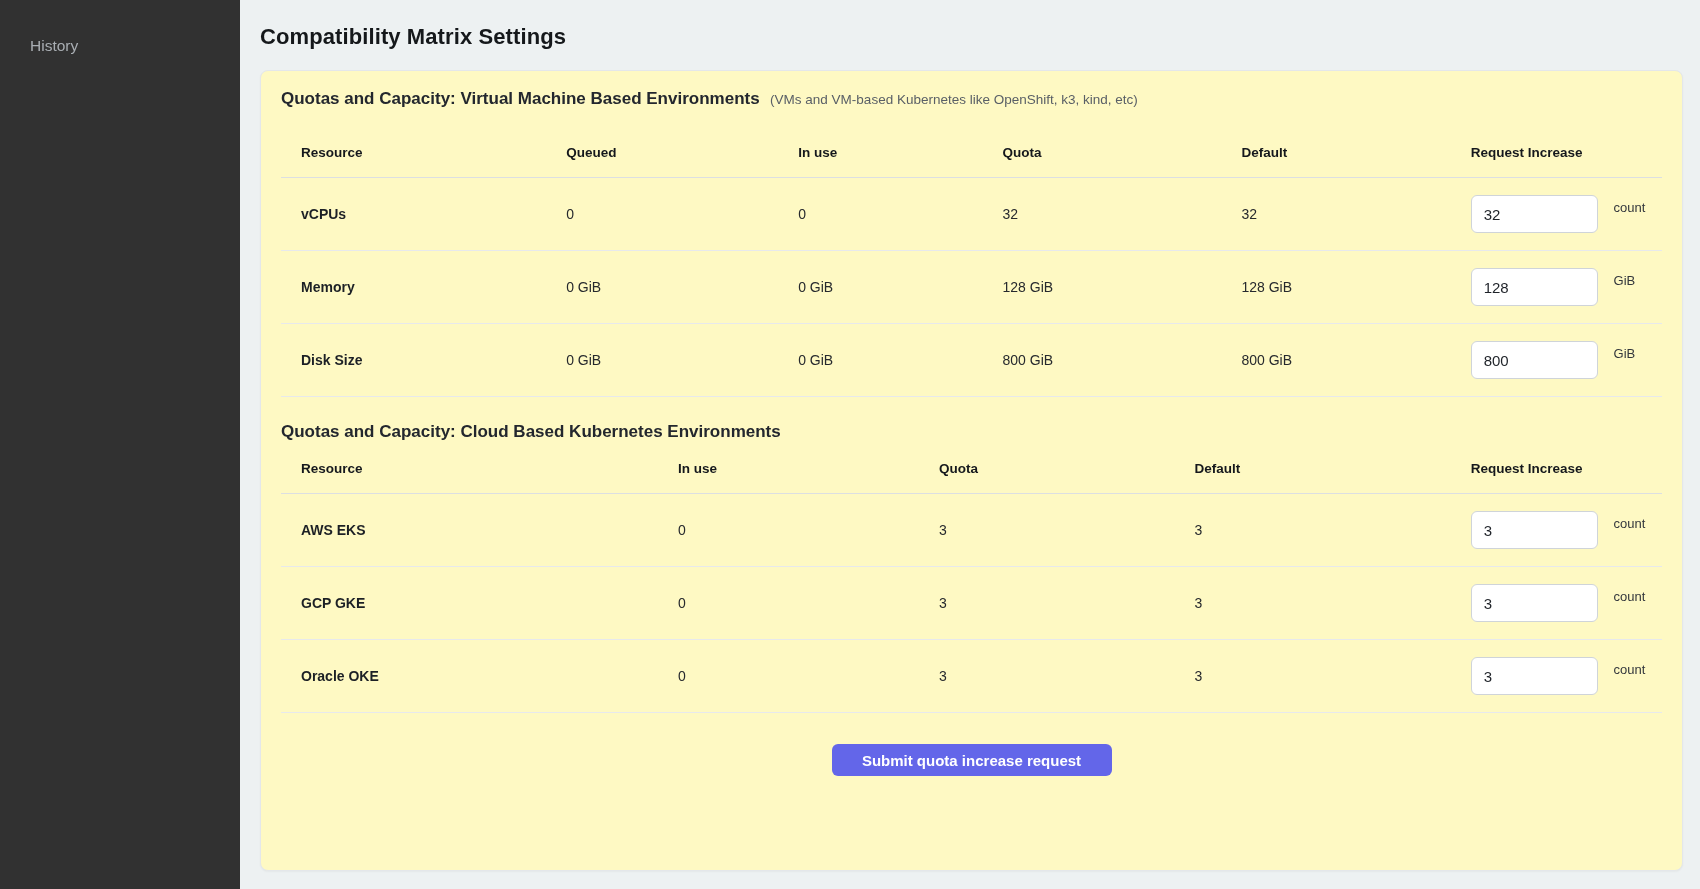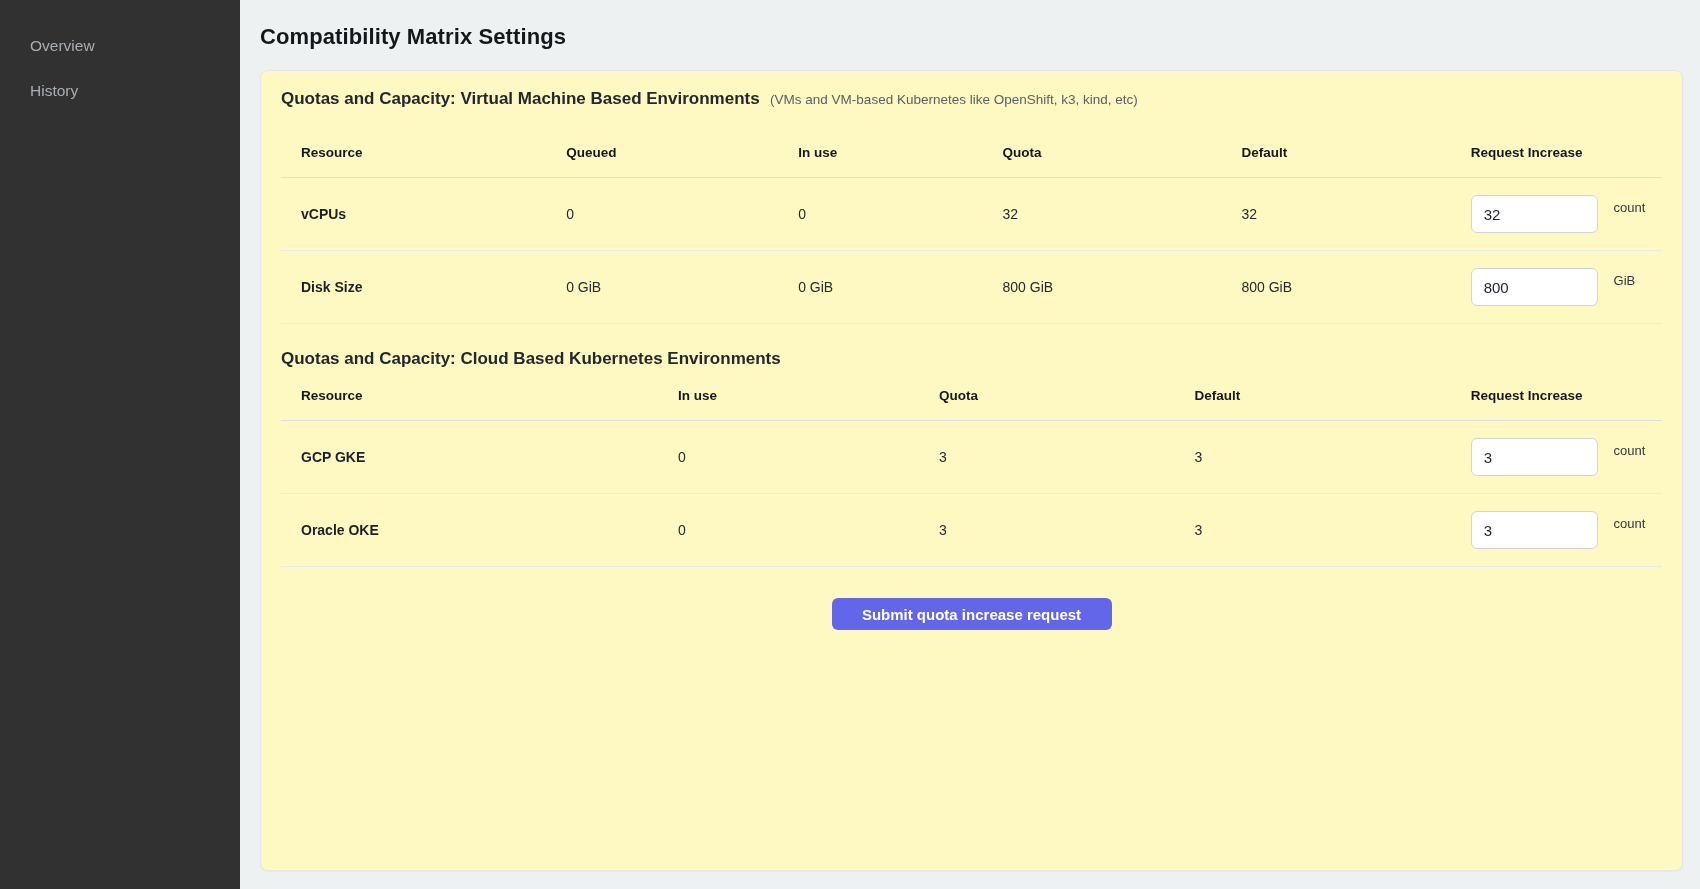--- a/index.html
+++ b/index.html
@@ -126,23 +126,20 @@
     font-family: "Liberation Sans", sans-serif;
     cursor: pointer;
     padding: 0 18px;
   }
 </style>
 </head>
 <body>
 
 <nav class="sidebar">
   <div class="side-item">
-    <span>Overview</span>
-  </div>
-  <div class="side-item">
     <span>History</span>
   </div>
 </nav>
 
 <main class="main">
   <h1 class="page-title">Compatibility Matrix Settings</h1>
 
   <section class="card">
 
     <div class="section-heading">
@@ -175,20 +172,31 @@
           <td>0</td>
           <td>0</td>
           <td>32</td>
           <td>32</td>
           <td>
             <input class="qty" type="text" value="32" style="">
             <span class="unit">count</span>
           </td>
         </tr>
         <tr>
+          <td class="res">Memory</td>
+          <td>0 GiB</td>
+          <td>0 GiB</td>
+          <td>128 GiB</td>
+          <td>128 GiB</td>
+          <td>
+            <input class="qty" type="text" value="128" style="">
+            <span class="unit">GiB</span>
+          </td>
+        </tr>
+        <tr>
           <td class="res">Disk Size</td>
           <td>0 GiB</td>
           <td>0 GiB</td>
           <td>800 GiB</td>
           <td>800 GiB</td>
           <td>
             <input class="qty" type="text" value="800" style="">
             <span class="unit">GiB</span>
           </td>
         </tr>
@@ -211,20 +219,30 @@
         <tr>
           <th>Resource</th>
           <th>In use</th>
           <th>Quota</th>
           <th>Default</th>
           <th>Request Increase</th>
         </tr>
       </thead>
       <tbody>
         <tr>
+          <td class="res">AWS EKS</td>
+          <td>0</td>
+          <td>3</td>
+          <td>3</td>
+          <td>
+            <input class="qty" type="text" value="3" style="">
+            <span class="unit">count</span>
+          </td>
+        </tr>
+        <tr>
           <td class="res">GCP GKE</td>
           <td>0</td>
           <td>3</td>
           <td>3</td>
           <td>
             <input class="qty" type="text" value="3" style="">
             <span class="unit">count</span>
           </td>
         </tr>
         <tr>

